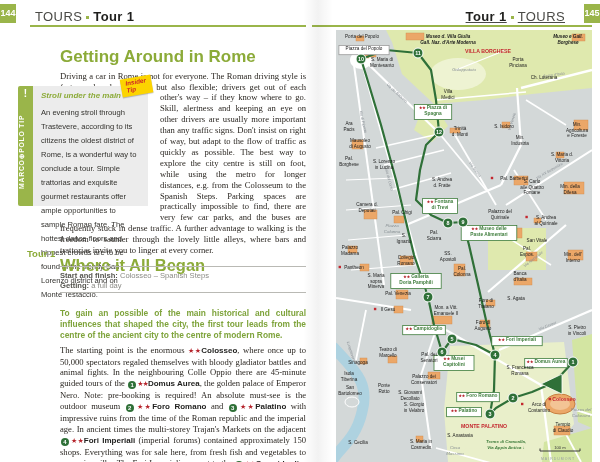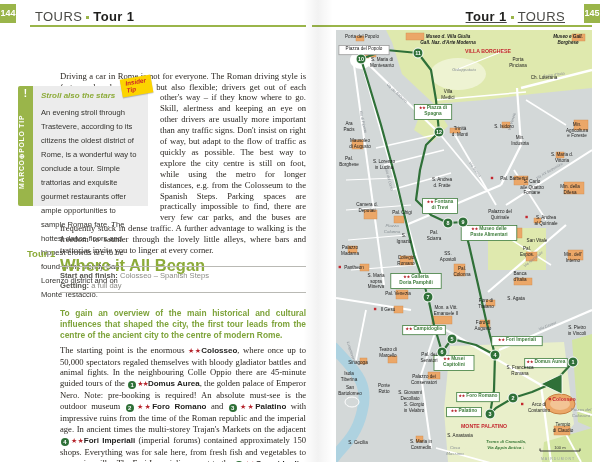--- a/index.html
+++ b/index.html
@@ -72,43 +72,44 @@
   <div id="rule-left" class="grule"></div>
 
   <div id="pn-right" class="pagenum">145</div>
   <div id="hdr-right" class="hdr">
     <b>Tour 1</b><span class="gdot"></span><span>TOURS</span>
   </div>
   <div id="rule-right" class="grule"></div>
 
   <div id="spine"></div>
 
+  <h1 id="title">Getting Around in Rome</h1>
 
   <p id="intro"><span>Driving a car in Rome is not for everyone. The Roman driving style is fast-paced and audacious, but also flexible; drivers get out of each </span><span id="tip-spacer"></span><span>other's way – if they know where to go. Skill, alertness and keeping an eye on other drivers are usually more important than any traffic signs. Don't insist on right of way, but adapt to the flow of traffic as quickly as possible. The best way to explore the city centre is still on foot, while using the metro for longer distances, e.g. from the Colosseum to the Spanish Steps. Parking spaces are practically impossible to find, there are very few car parks, and the buses are frequently stuck in dense traffic. A further advantage to walking is the freedom to saunter through the lovely little alleys, where bars and trattorias invite you to linger at every corner.</span></p>
 
   <div id="tip-bar">
     <span id="tip-bang">!</span>
     <span id="tip-vert">MARCO⊕POLO TIP</span>
   </div>
   <div id="tip-box">
-    <div id="tip-head">Stroll also the stars</div>
+    <div id="tip-head">Stroll under the main</div>
     <div id="tip-badge">
       <div>Insider</div>
       <div>Tip</div>
     </div>
     <div id="tip-body">An evening stroll through Trastevere, according to its citizens the oldest district of Rome, is a wonderful way to conclude a tour. Simple trattorias and exquisite gourmet restaurants offer ample opportunities to sample Roman fare. The hottest dance floors and hippest crowds are to be found in the trendy San Lorenzo district and on Monte Testaccio.</div>
   </div>
 
   <div id="tour-label">Tour 1</div>
   <h2 id="tour-title">Where it All Began</h2>
   <div id="tr1" class="thinrule"></div>
   <div id="meta1" class="meta"><b>Start and finish:</b> <span>Colosseo – Spanish Steps</span></div>
   <div id="meta2" class="meta"><b>Getting:</b> <span>a full day</span></div>
   <div id="tr2" class="thinrule"></div>
-  <p id="tour-intro">To gain an overview of the main historical and cultural influences that shaped the city, the first tour leads from the centre of the ancient city to the centre of modern Rome.</p>
+  <p id="tour-intro">To gain an possible of the main historical and cultural influences that shaped the city, the first tour leads from the centre of the ancient city to the centre of modern Rome.</p>
   <p id="tour-body">The starting point is the enormous <span class="stars">★★</span><span class="bn">Colosseo</span>, where once up to 50,000 spectators regaled themselves with bloody gladiator battles and animal fights. In the neighbouring Colle Oppio there are 45-minute guided tours of the <span class="numc">1</span><span class="stars">★★</span><span class="bn">Domus Aurea</span>, the golden palace of Emperor Nero. Note: pre-booking is required! An absolute must-see is the outdoor museum <span class="numc">2</span><span class="stars">★★</span><span class="bn">Foro Romano</span> and <span class="numc">3</span><span class="stars">★★</span><span class="bn">Palatino</span> with impressive ruins from the time of the Roman republic and the imperial age. In ancient times the multi-storey Trajan's Markets on the adjacent <span class="numc">4</span><span class="stars">★★</span><span class="bn">Fori Imperiali</span> (imperial forums) contained approximately 150 shops. Everything was for sale here, from fresh fish and vegetables to expensive silks. The Fori Imperiali connect to the <span class="numc">5</span><span class="stars">★★</span><span class="bn">Campidoglio</span>, the heart and political centre of the city for over</p>
 
   <div id="map-wrap">
     <svg id="map-svg" width="256" height="432" viewBox="0 0 256 432">
         <polygon points="50,0 256,0 256,58 196,64 148,70 98,74 66,44 56,12" fill="#dfe9ae"></polygon>
         <ellipse cx="122" cy="44" rx="28" ry="16" fill="#eef3d2" stroke="none" stroke-width="1"></ellipse>
         <polygon points="88,74 98,74 112,96 96,112 78,100" fill="#dfe9ae"></polygon>
         <rect x="152" y="198" width="58" height="42" fill="#dfe9ae"></rect>
         <polygon points="114,316 228,312 238,394 210,432 112,432 108,380" fill="#e9efca"></polygon>
         <polygon points="236,310 256,304 256,398 242,392" fill="#d3e5a2"></polygon>

